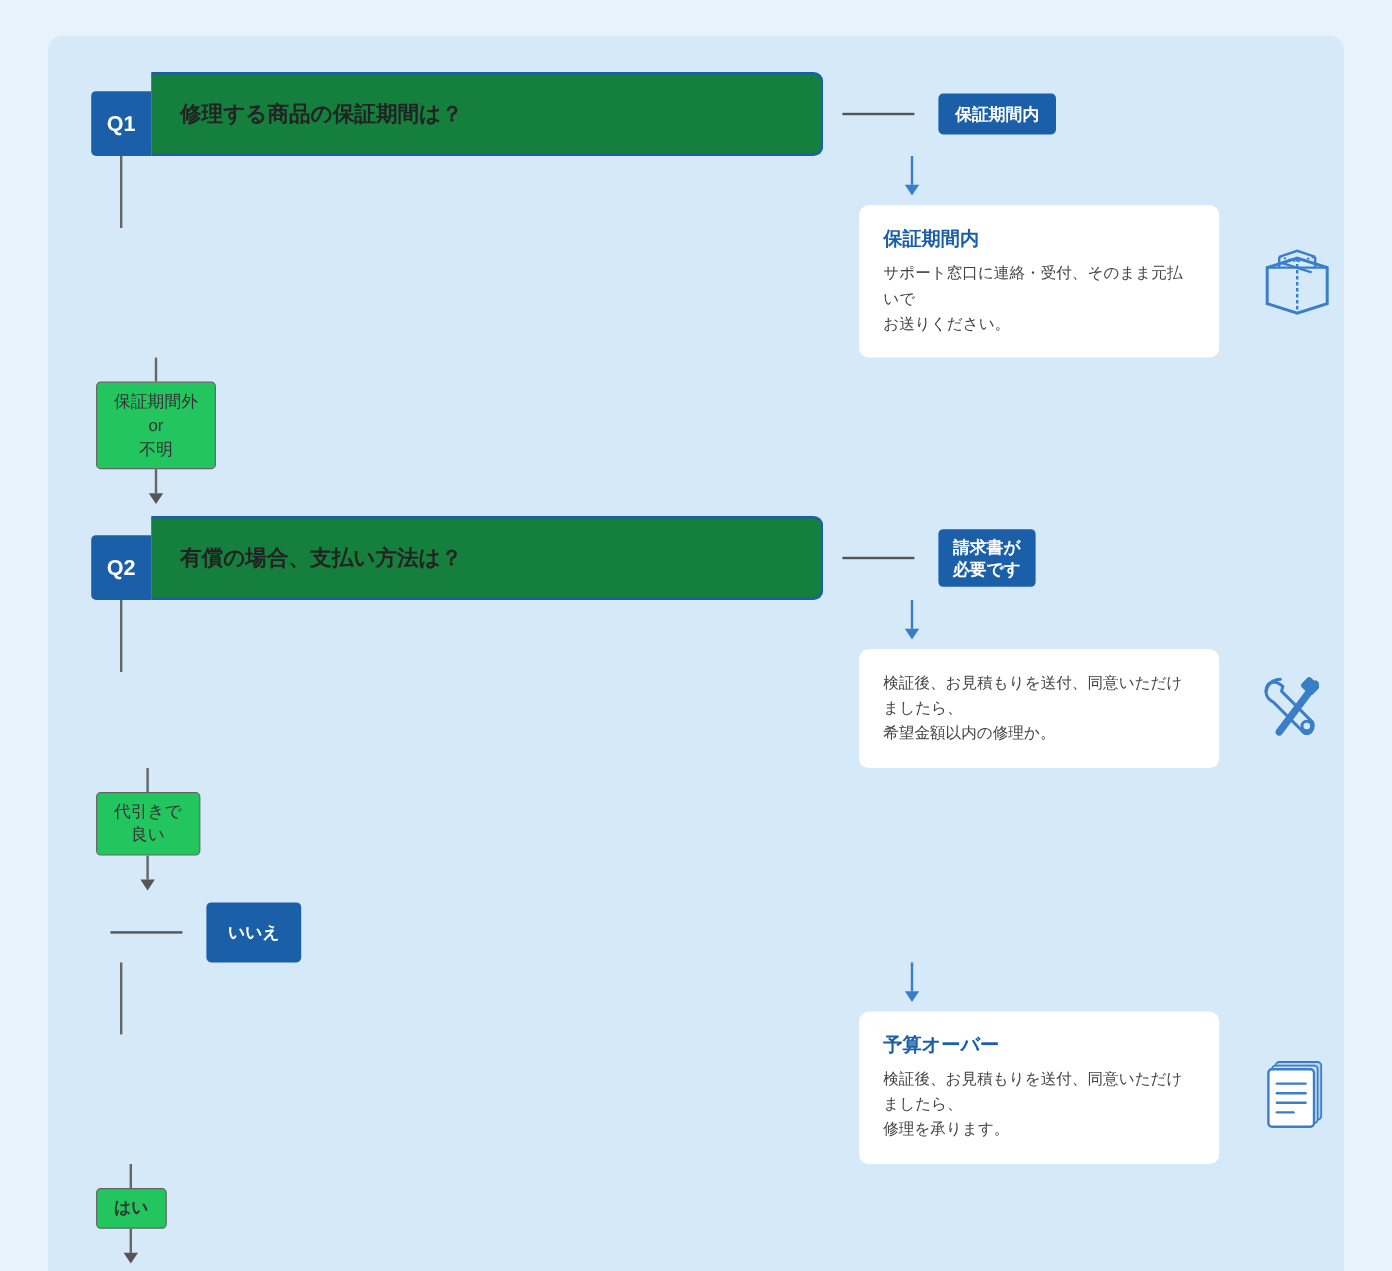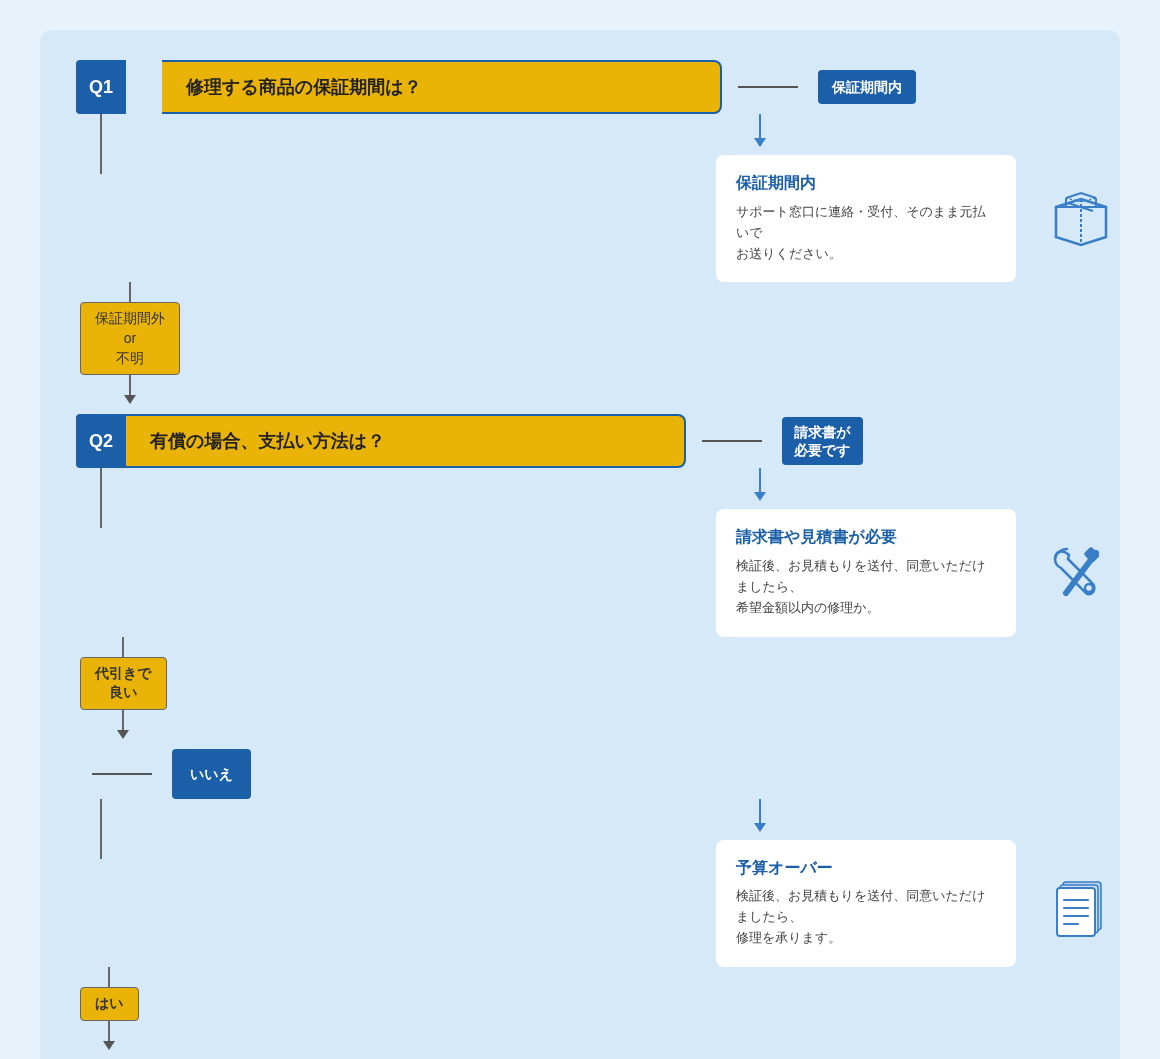--- a/index.html
+++ b/index.html
@@ -26,31 +26,31 @@
       width: 50px;
       height: 54px;
       display: flex;
       align-items: center;
       justify-content: center;
       flex-shrink: 0;
       border-radius: 4px 0 0 4px;
     }
 
     .q-box {
-      background: #eab308;
+      background: #15803d;
       border: 2px solid #1a5fa8;
       border-left: none;
       border-radius: 0 8px 8px 0;
       padding: 12px 24px;
       font-size: 18px;
       font-weight: bold;
       color: #222;
       flex: 0 0 auto;
       min-width: 560px;
-      height: 54px;
+      height: 70px;
       display: flex;
       align-items: center;
     }
 
     .q-badge-label {
       background: #1a5fa8;
       color: white;
       font-size: 14px;
       font-weight: bold;
       padding: 6px 12px;
@@ -58,21 +58,21 @@
       margin-left: 20px;
       text-align: center;
       line-height: 1.3;
       white-space: nowrap;
     }
 
     
     .branch-label {
       border: 1.5px solid #666;
       border-radius: 4px;
-      background: #eab308;
+      background: #22c55e;
       color: #333;
       font-size: 14px;
       text-align: center;
       padding: 6px 14px;
       line-height: 1.4;
       white-space: nowrap;
     }
 
     
     .info-card {
@@ -115,21 +115,21 @@
     }
   </style>
 </head>
 <body>
 
 <div class="page-bg">
   <div class="flowchart">
 
     <div style="display:flex; align-items:center; margin-bottom:0;">
 
-      <div style="display:flex; align-items:flex-end; flex-shrink:0;gap:36px;">
+      <div style="display:flex; align-items:flex-end; flex-shrink:0;">
         <div class="q-badge">Q1</div>
         <div class="q-box">修理する商品の保証期間は？</div>
       </div>
 
       <div style="display:flex; align-items:center; margin-left:16px; flex-shrink:0;">
         <div style="width:60px; height:2px; background:#555;"></div>
         <div class="q-badge-label" style="padding:8px 14px;">保証期間内</div>
       </div>
     </div>
 
@@ -205,21 +205,20 @@
       <div style="width:630px; flex-shrink:0; display:flex; justify-content:flex-start; padding-left:24px;">
         <div style="width:2px; height:60px; background:#666;"></div>
       </div>
       <div style="display:flex; flex-direction:column; align-items:flex-start; padding-left:10px;">
         <div style="display:flex; flex-direction:column; align-items:center; margin-left:38px;">
           <div style="width:2px; height:24px; background:#3a7ec8;"></div>
           <div style="border-left:6px solid transparent; border-right:6px solid transparent; border-top:9px solid #3a7ec8;"></div>
         </div>
         <div style="display:flex; align-items:center; margin-top:8px;">
           <div class="info-card">
-            <div class="info-card-title">請求書や見積書が必要</div>
             <div class="info-card-text">
               <span>検証後、お見積もりを送付、同意いただけましたら、</span><br>
               <span>希望金額以内の修理か。</span>
             </div>
           </div>
 
           <div class="icon-area">
             <svg width="80" height="80" viewBox="0 0 80 80" fill="none">
 
               <line x1="55" y1="20" x2="25" y2="60" stroke="#3a7ec8" stroke-width="6" stroke-linecap="round"></line>
@@ -227,21 +226,21 @@
 
               <path d="M28 22 C22 16 14 18 14 26 C14 30 16 33 20 35 L44 59 C46 62 50 62 52 59 C54 56 54 52 51 50 L27 26 Z" stroke="#3a7ec8" stroke-width="2.5" fill="none"></path>
               <circle cx="48" cy="55" r="4" stroke="#3a7ec8" stroke-width="2.5" fill="none"></circle>
               <path d="M14 26 C15 20 20 16 26 16" stroke="#3a7ec8" stroke-width="2.5" stroke-linecap="round"></path>
             </svg>
           </div>
         </div>
       </div>
     </div>
 
-    <div style="display:flex; align-items:flex-end;font-weight:bold;">
+    <div style="display:flex; align-items:flex-end;">
       <div style="padding-left:4px; display:flex; flex-direction:column; align-items:center;">
         <div style="width:2px; height:20px; background:#666;"></div>
         <div class="branch-label">
           <span>代引きで</span><br>
           <span>良い</span>
         </div>
         <div style="width:2px; height:20px; background:#666;"></div>
         <div style="border-left:6px solid transparent; border-right:6px solid transparent; border-top:9px solid #555;"></div>
       </div>
     </div>

